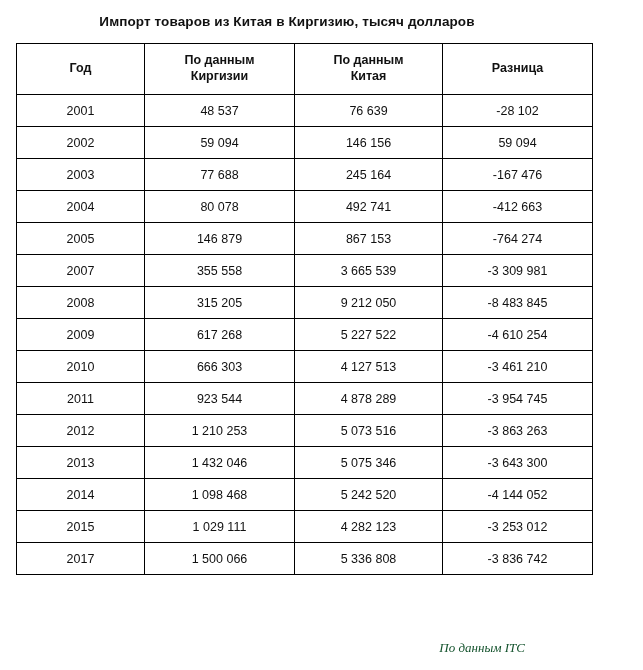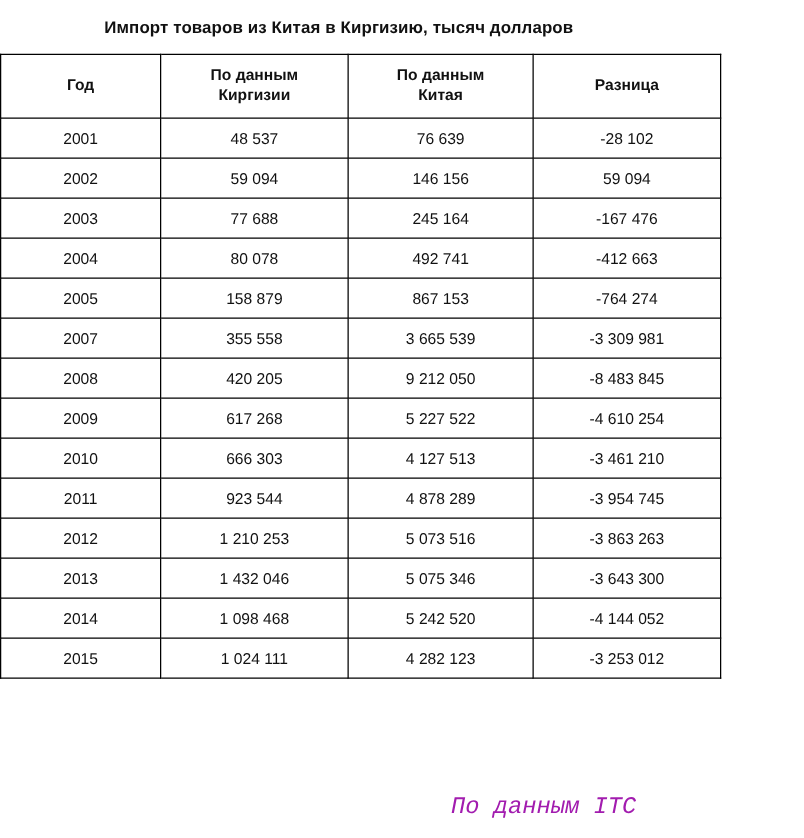--- a/index.html
+++ b/index.html
@@ -14,20 +14,21 @@
     color: #1a1a1a;
     position: relative;
     overflow: hidden;
   }
   .page {
     width: 542px;
     height: 670px;
     box-sizing: border-box;
     padding: 0;
     position: relative;
+    margin-left: 16px;
   }
   .title {
     text-align: center;
     font-size: 13.5px;
     font-weight: bold;
     color: #111111;
     padding-top: 14px;
     padding-bottom: 14px;
     letter-spacing: 0.1px;
   }
@@ -58,24 +59,24 @@
     padding: 0 4px;
   }
   col.c-year { width: 128px; }
   col.c-kg   { width: 150px; }
   col.c-cn   { width: 148px; }
   col.c-diff { width: 150px; }
   .source {
     position: absolute;
     right: 33px;
     bottom: 14px;
-    font-family: Liberation Mono, monospace;
+    font-family: Liberation Serif, serif;
     font-style: italic;
-    font-size: 19px;
-    color: #a21caf;
+    font-size: 13px;
+    color: #14532d;
   }
   .hdr-line2 { display: block; }
 </style>
 </head>
 <body>
 
 <div class="page">
 
   <div class="title">Импорт товаров из Китая в Киргизию, тысяч долларов</div>
 
@@ -124,33 +125,33 @@
           <td>-167 476</td>
         </tr>
         <tr>
           <td>2004</td>
           <td>80 078</td>
           <td>492 741</td>
           <td>-412 663</td>
         </tr>
         <tr>
           <td>2005</td>
-          <td>158 879</td>
+          <td>146 879</td>
           <td>867 153</td>
           <td>-764 274</td>
         </tr>
         <tr>
           <td>2007</td>
           <td>355 558</td>
           <td>3 665 539</td>
           <td>-3 309 981</td>
         </tr>
         <tr>
           <td>2008</td>
-          <td>420 205</td>
+          <td>315 205</td>
           <td>9 212 050</td>
           <td>-8 483 845</td>
         </tr>
         <tr>
           <td>2009</td>
           <td>617 268</td>
           <td>5 227 522</td>
           <td>-4 610 254</td>
         </tr>
         <tr>
@@ -178,22 +179,28 @@
           <td>-3 643 300</td>
         </tr>
         <tr>
           <td>2014</td>
           <td>1 098 468</td>
           <td>5 242 520</td>
           <td>-4 144 052</td>
         </tr>
         <tr>
           <td>2015</td>
-          <td>1 024 111</td>
+          <td>1 029 111</td>
           <td>4 282 123</td>
           <td>-3 253 012</td>
         </tr>
+        <tr>
+          <td>2017</td>
+          <td>1 500 066</td>
+          <td>5 336 808</td>
+          <td>-3 836 742</td>
+        </tr>
       </tbody>
   </table>
 
   <div class="source">По данным ITC</div>
 
 </div>
 
 </body></html>

